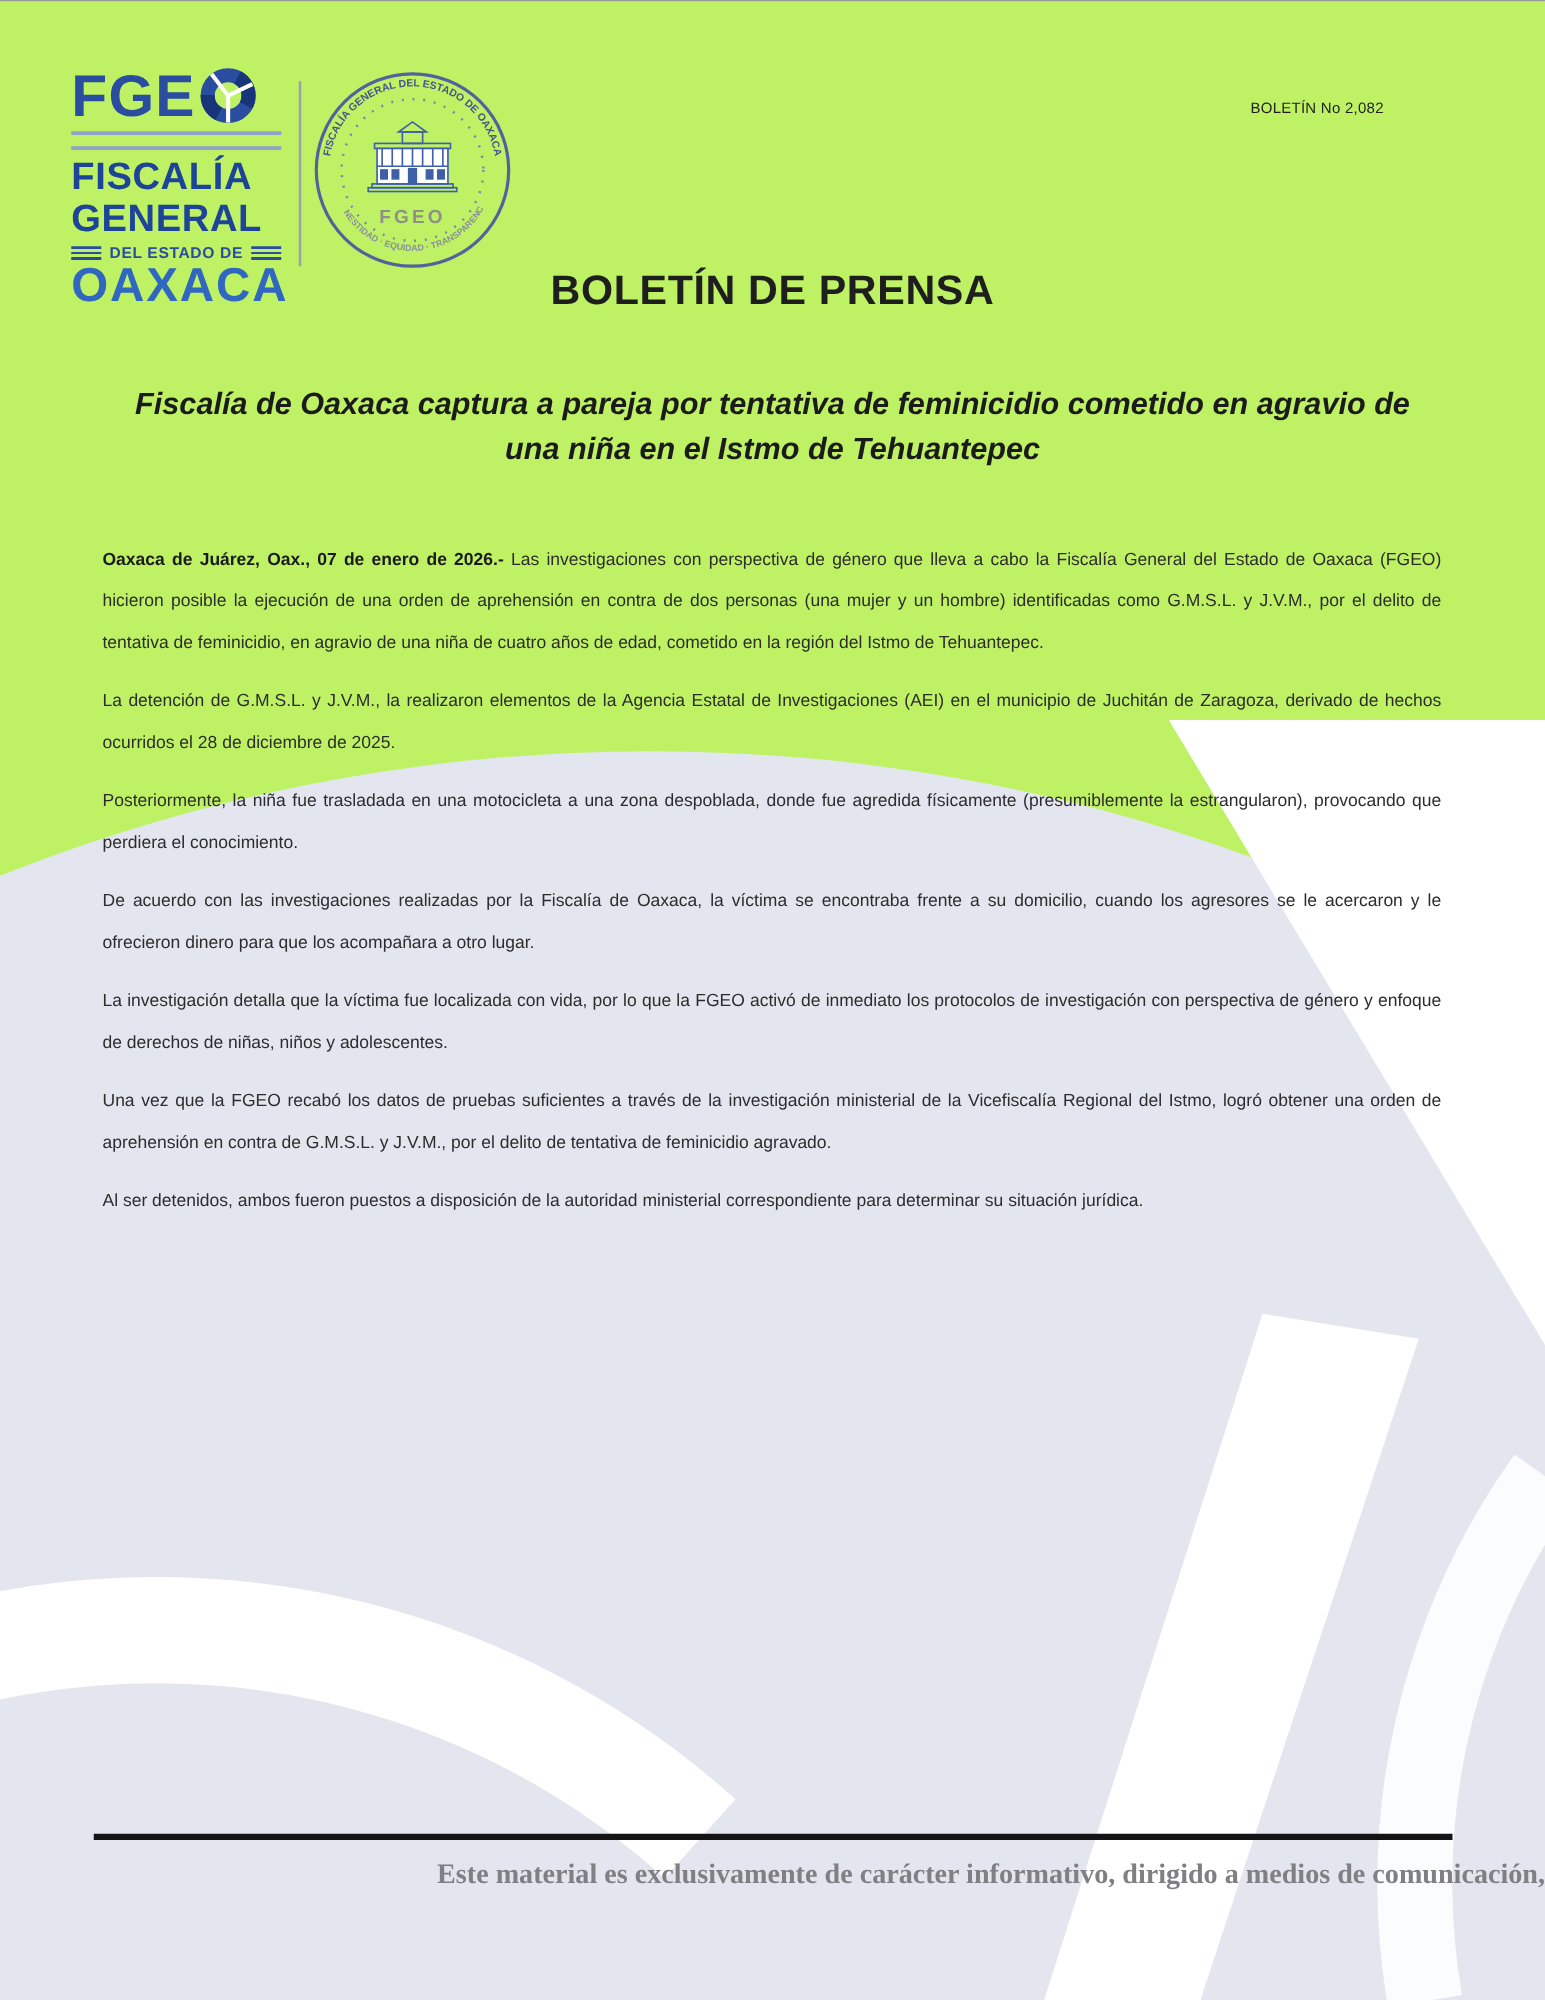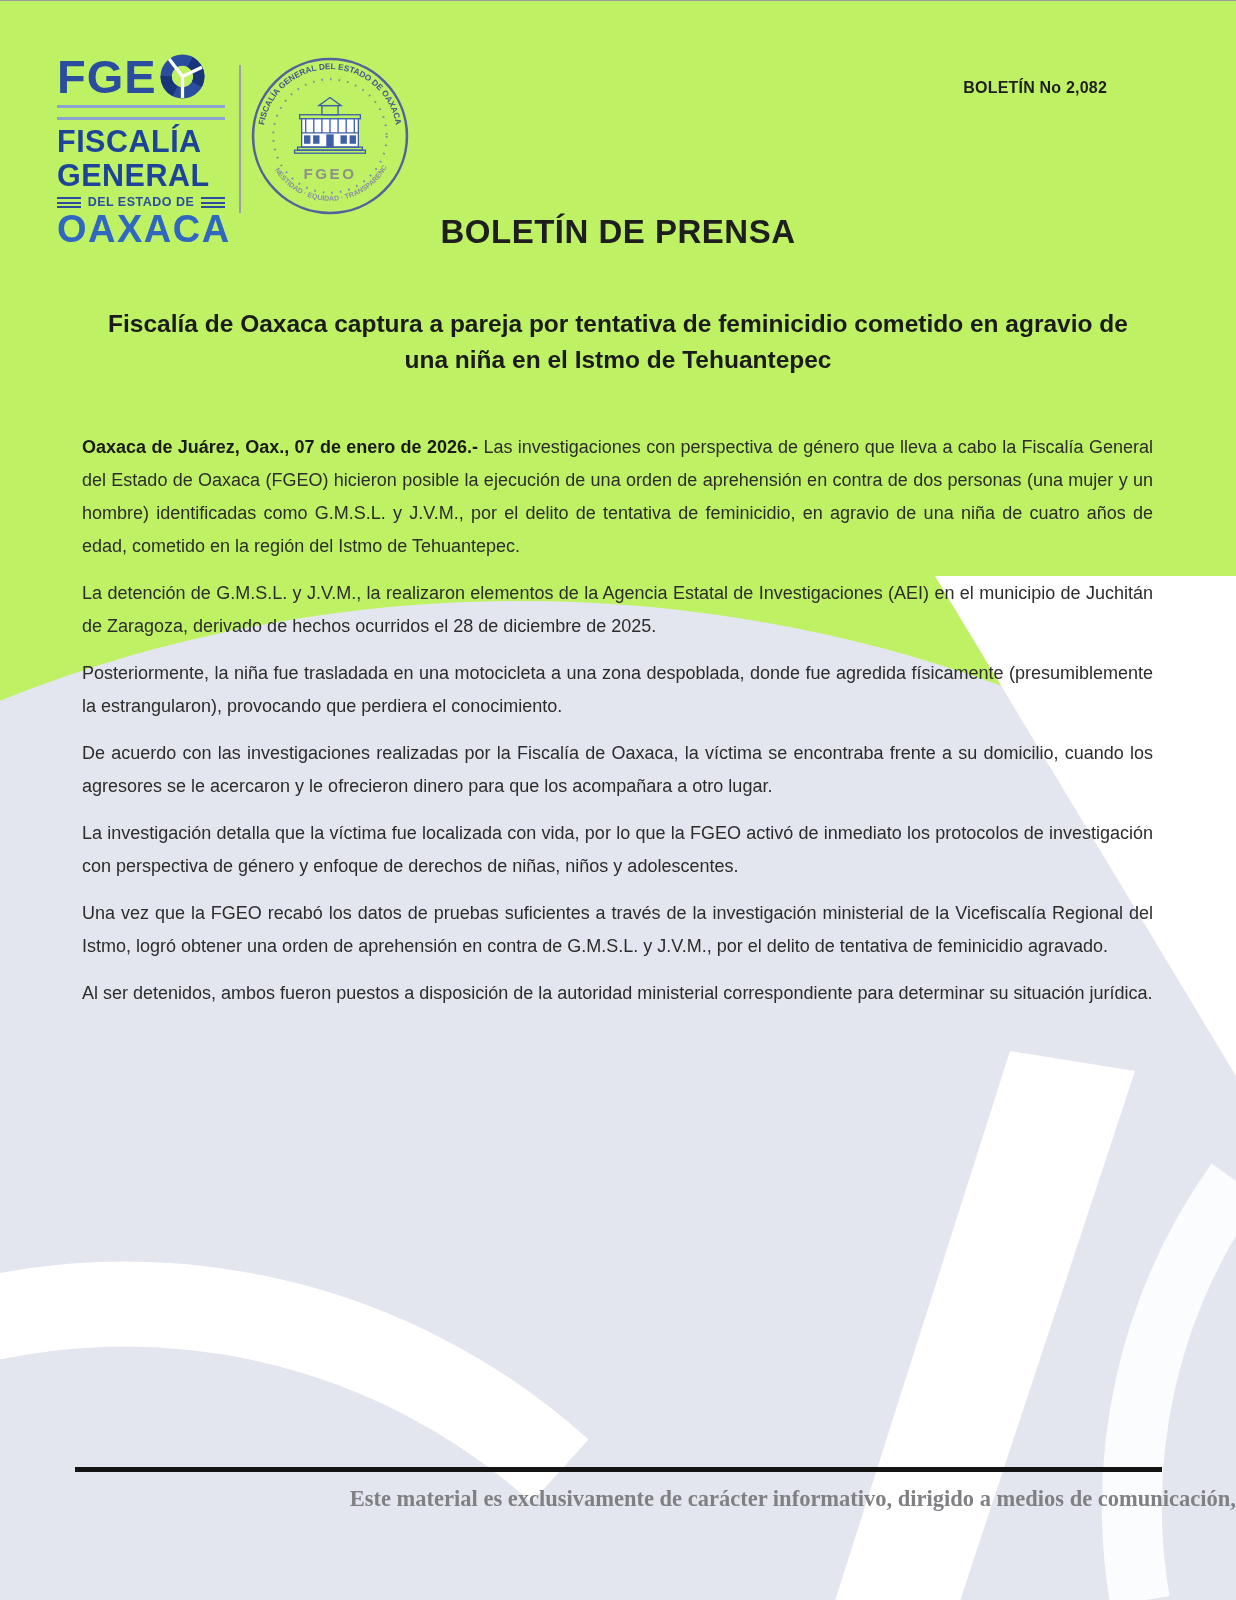--- a/index.html
+++ b/index.html
@@ -21,37 +21,37 @@
   .dbl-rule{margin:5px 0 4px 0;height:9px;border-top:3px solid #8ca3cd;border-bottom:3px solid #8ca3cd;}
   .wm-l1,.wm-l2{font-size:30.5px;font-weight:bold;color:#1d4499;letter-spacing:0.5px;line-height:1.13;}
   .wm-l3{display:flex;align-items:center;gap:7px;margin:3px 0 2px 0;}
   .wm-l3 .mid{font-size:12.5px;font-weight:bold;color:#2a4da0;letter-spacing:0.5px;white-space:nowrap;}
   .stripes{flex:1;height:11px;background:repeating-linear-gradient(to bottom,#2a4da0 0 2px,transparent 2px 4.5px);}
   .wm-l4{font-size:38px;font-weight:bold;color:#2f67c1;letter-spacing:1.5px;line-height:1.05;}
   .v-divider{width:2px;height:148px;background:#9aa0ac;margin:12px 0 0 14px;}
   .seal{margin:2px 0 0 8px;}
   .bulletin-no{
     position:absolute;top:78px;right:129px;
-    font-size:16px;font-weight:bold;color:#1f1f1f;letter-spacing:0.2px;
+    font-size:12px;font-weight:normal;color:#1f1f1f;letter-spacing:0.2px;
   }
 
   
   .doc-title{
     position:absolute;top:212px;left:0;right:0;margin:0;text-align:center;
     font-size:33px;font-weight:bold;color:#1e1e1e;letter-spacing:0.5px;
   }
   .headline{
     position:absolute;top:305px;left:98px;width:1040px;margin:0;text-align:center;
-    font-size:24.5px;font-weight:bold;color:#1b1b1b;line-height:36px;
+    font-size:24.5px;font-weight:bold;color:#1b1b1b;line-height:36px;font-style:italic;
   }
 
   
   .body-text{position:absolute;left:82px;right:83px;top:430px;}
   .body-text p{
-    margin:0 0 14px 0;font-size:18px;line-height:33px;
+    margin:0 0 14px 0;font-size:14px;line-height:33px;
     text-align:justify;color:#2c2c2c;
   }
   .body-text .dateline{font-weight:bold;color:#1a1a1a;}
 
   
   .footer-rule{position:absolute;left:75px;right:74px;top:1466px;height:5px;background:#141414;}
   .footer-note{
     position:absolute;top:1481px;left:0;right:0;text-align:right;
     font-family:"Liberation Serif","DejaVu Serif",serif;
     font-weight:bold;font-size:22.5px;line-height:34px;color:#808084;

